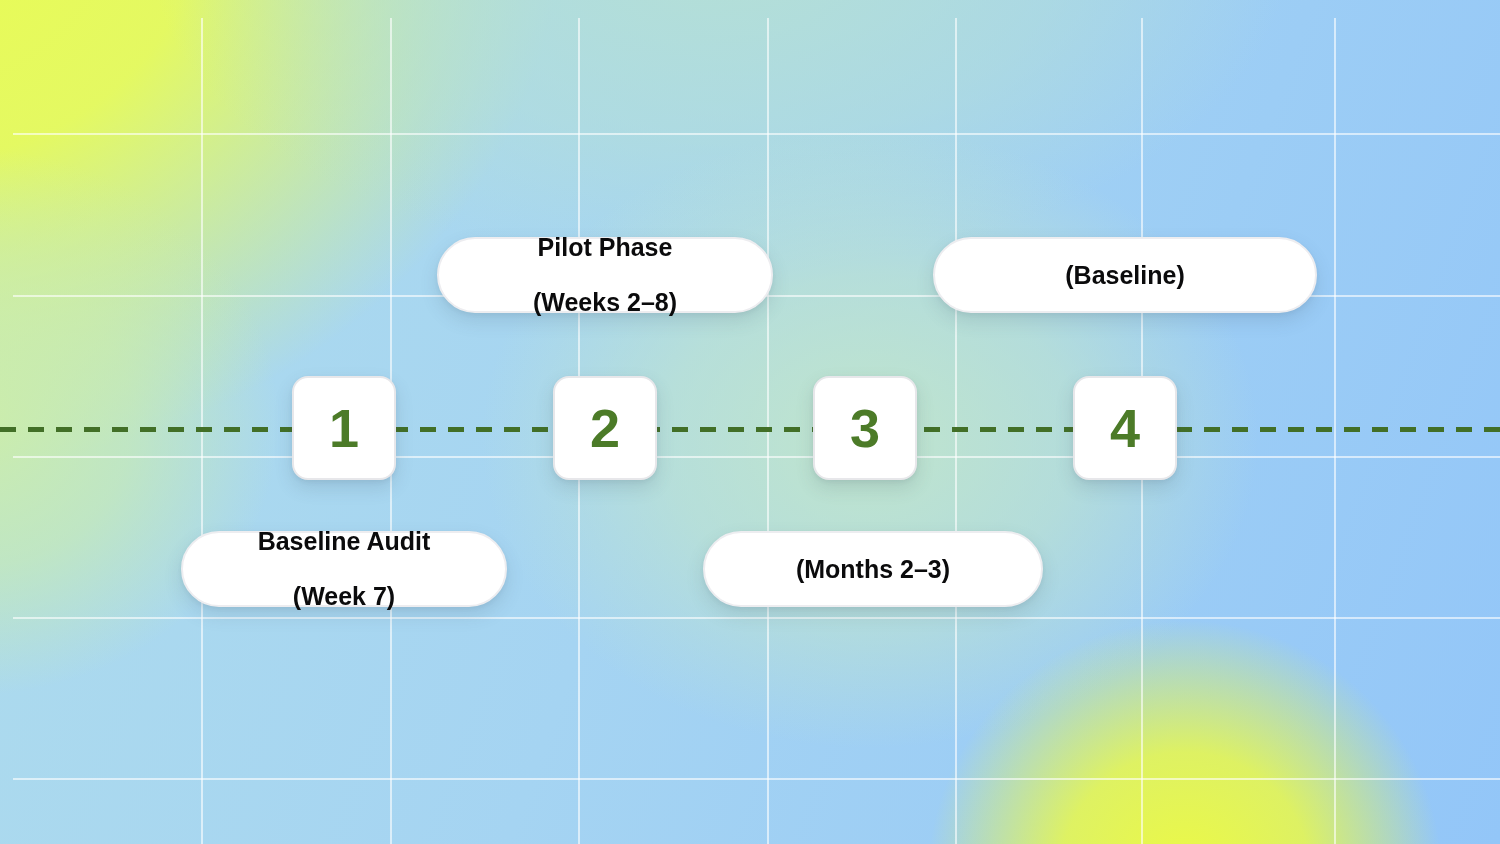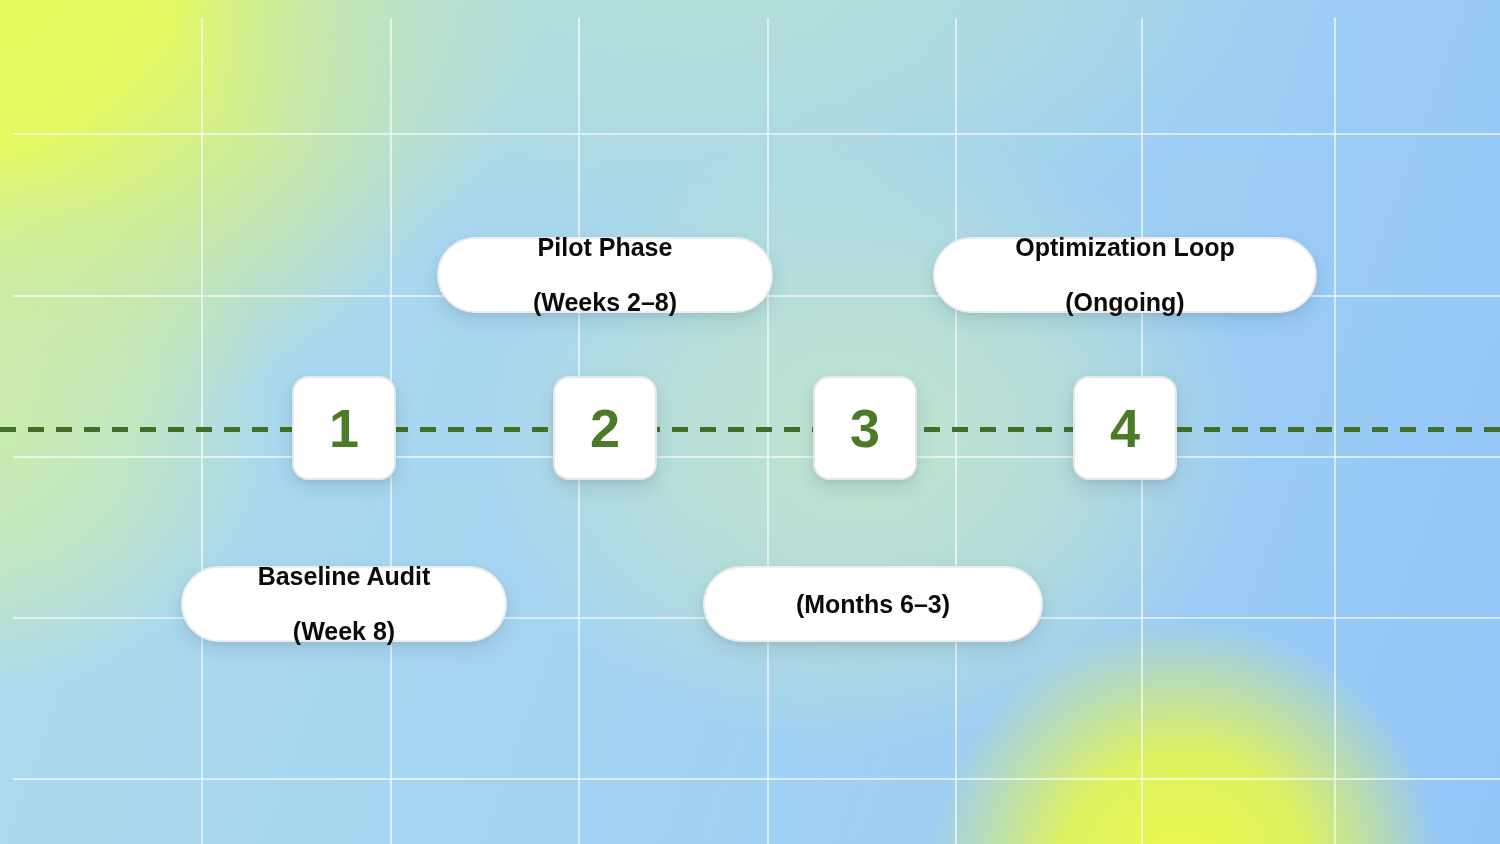--- a/index.html
+++ b/index.html
@@ -84,21 +84,21 @@
     border-radius: 38px;
     box-sizing: border-box;
     display: flex;
     flex-direction: column;
     align-items: center;
     justify-content: center;
     box-shadow: 0 8px 18px rgba(60,80,100,0.15), 0 2px 4px rgba(60,80,100,0.07);
     gap: 24px;
   }
   .pill.above { top: 237px; }
-  .pill.below { top: 531px; margin-top: 35px; }
+  .pill.below { top: 531px; }
   .pill-title, .pill-subtitle {
     font-size: 25px;
     font-weight: 700;
     color: #0b0b0c;
     line-height: 31px;
     white-space: nowrap;
     text-align: center;
   }
 </style>
 </head>
@@ -133,30 +133,29 @@
   </div>
   <div class="step-box" style="left:865px">
     <span class="step-number">3</span>
   </div>
   <div class="step-box" style="left:1125px">
     <span class="step-number">4</span>
   </div>
 
   <div class="pill below" style="left:181px; width:326px">
     <div class="pill-title">Baseline Audit</div>
-    <div class="pill-subtitle">(Week 8)</div>
+    <div class="pill-subtitle">(Week 7)</div>
   </div>
 
   <div class="pill above" style="left:437px; width:336px">
     <div class="pill-title">Pilot Phase</div>
     <div class="pill-subtitle">(Weeks 2–8)</div>
   </div>
 
   <div class="pill below" style="left:703px; width:340px">
-    <div class="pill-subtitle">(Months 6–3)</div>
+    <div class="pill-subtitle">(Months 2–3)</div>
   </div>
 
   <div class="pill above" style="left:933px; width:384px">
-    <div class="pill-title">Optimization Loop</div>
-    <div class="pill-subtitle">(Ongoing)</div>
+    <div class="pill-subtitle">(Baseline)</div>
   </div>
 
 </div>
 
 </body></html>

